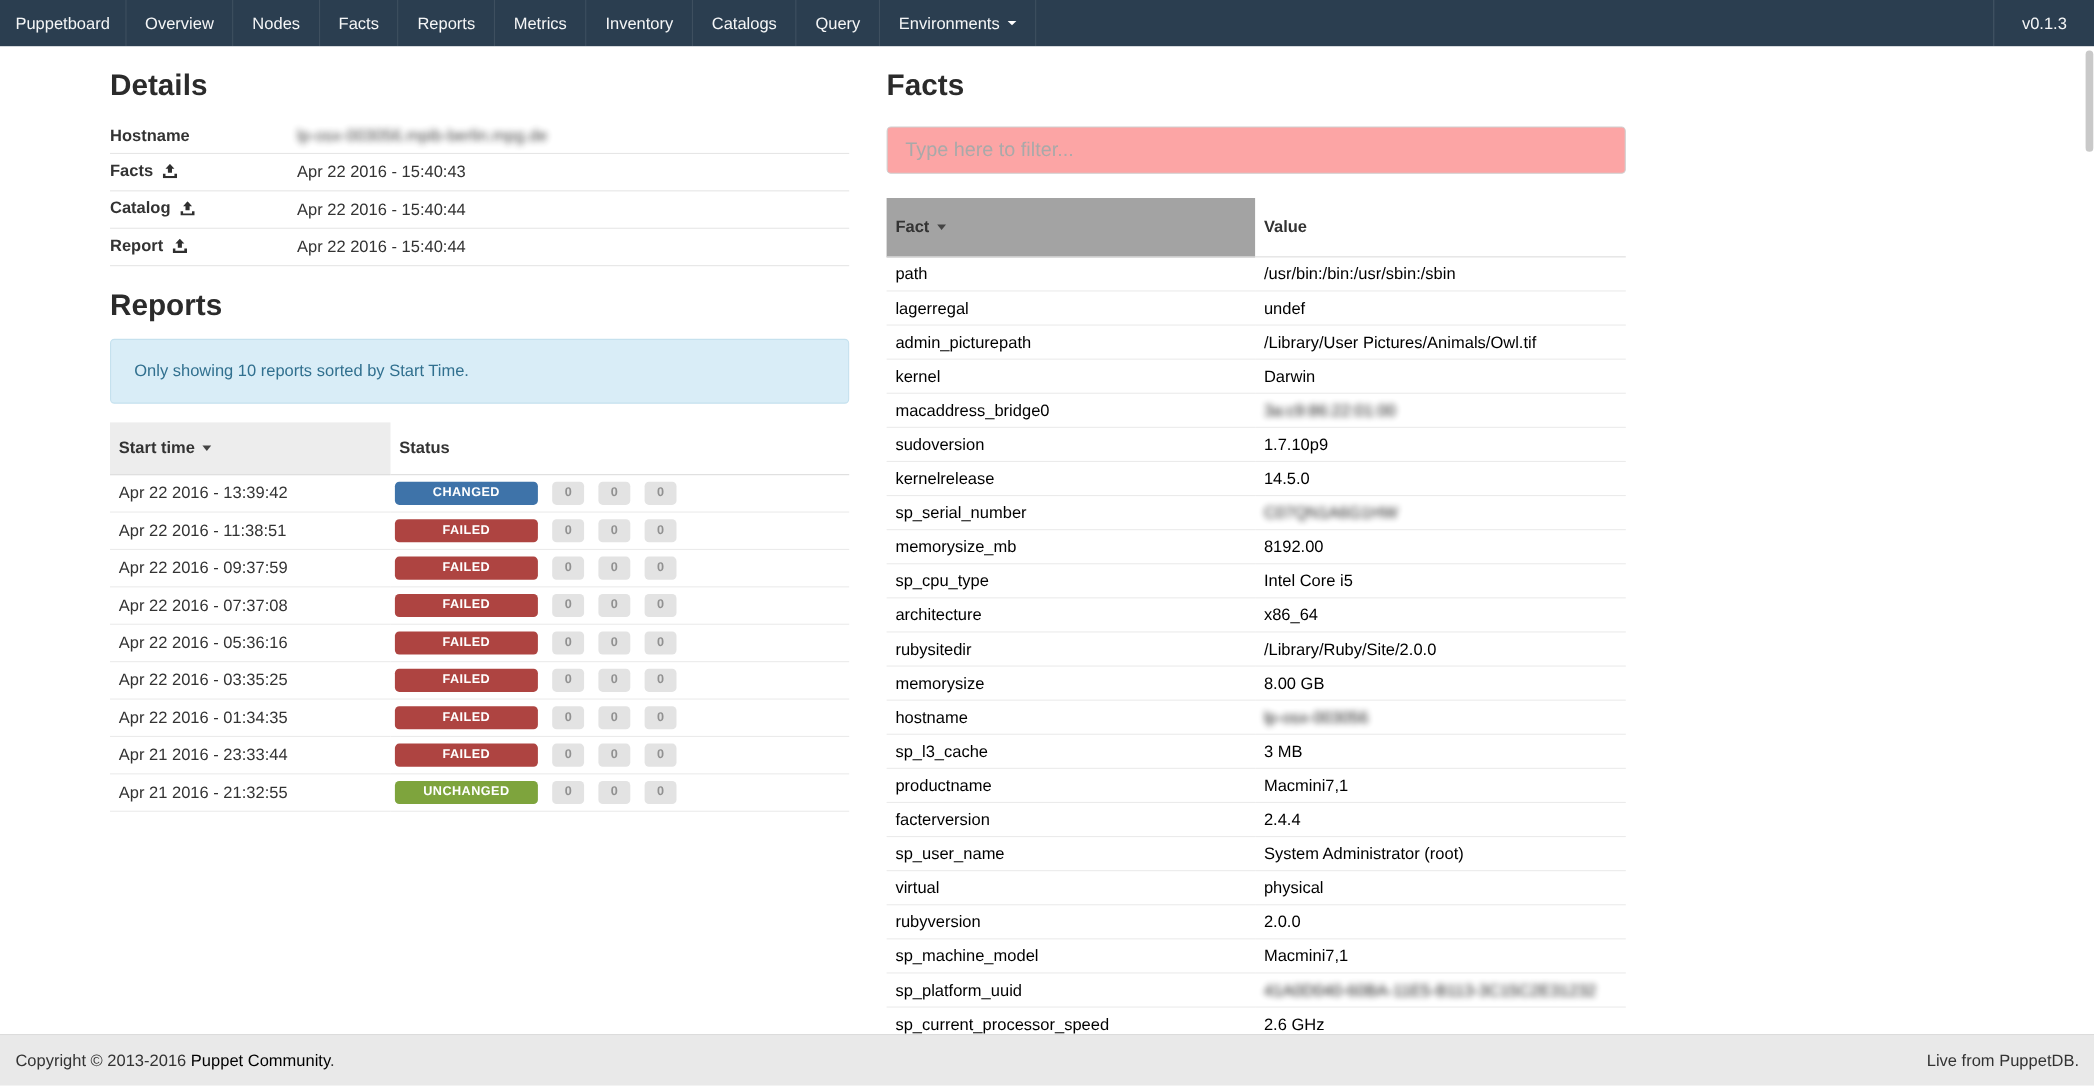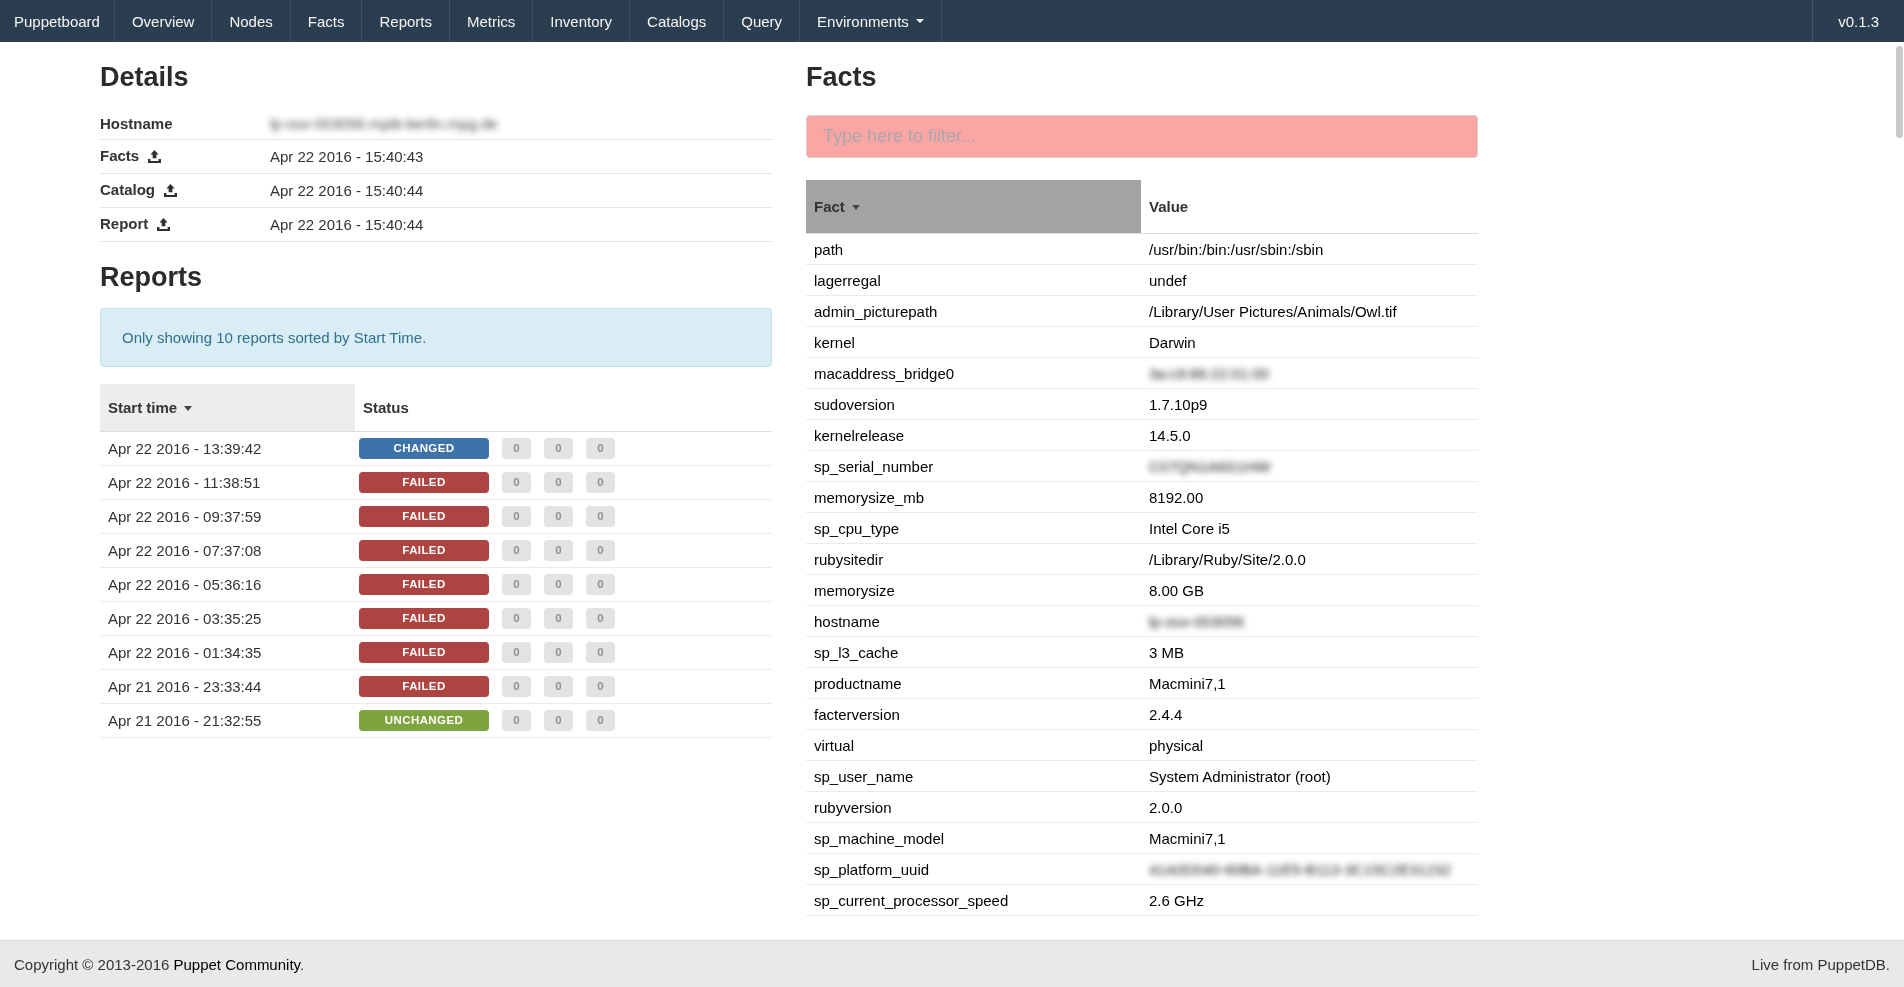--- a/index.html
+++ b/index.html
@@ -324,20 +324,24 @@
   <tr>
     <td><a class="blue-link">memorysize_mb</a></td>
     <td><a class="blue-link">8192.00</a></td>
   </tr>
 
   <tr>
     <td><a class="blue-link">sp_cpu_type</a></td>
     <td><a class="blue-link">Intel Core i5</a></td>
   </tr>
 
+  <tr>
+    <td><a class="blue-link">architecture</a></td>
+    <td><a class="blue-link">x86_64</a></td>
+  </tr>
 
   <tr>
     <td><a class="blue-link">rubysitedir</a></td>
     <td><a class="blue-link">/Library/Ruby/Site/2.0.0</a></td>
   </tr>
 
   <tr>
     <td><a class="blue-link">memorysize</a></td>
     <td><a class="blue-link">8.00 GB</a></td>
   </tr>
@@ -356,27 +360,27 @@
     <td><a class="blue-link">productname</a></td>
     <td><a class="blue-link">Macmini7,1</a></td>
   </tr>
 
   <tr>
     <td><a class="blue-link">facterversion</a></td>
     <td><a class="blue-link">2.4.4</a></td>
   </tr>
 
   <tr>
+    <td><a class="blue-link">sp_user_name</a></td>
+    <td><a class="blue-link">System Administrator (root)</a></td>
+  </tr>
+
+  <tr>
     <td><a class="blue-link">virtual</a></td>
     <td><a class="blue-link">physical</a></td>
-  </tr>
-
-  <tr>
-    <td><a class="blue-link">sp_user_name</a></td>
-    <td><a class="blue-link">System Administrator (root)</a></td>
   </tr>
 
   <tr>
     <td><a class="blue-link">rubyversion</a></td>
     <td><a class="blue-link">2.0.0</a></td>
   </tr>
 
   <tr>
     <td><a class="blue-link">sp_machine_model</a></td>
     <td><a class="blue-link">Macmini7,1</a></td>

